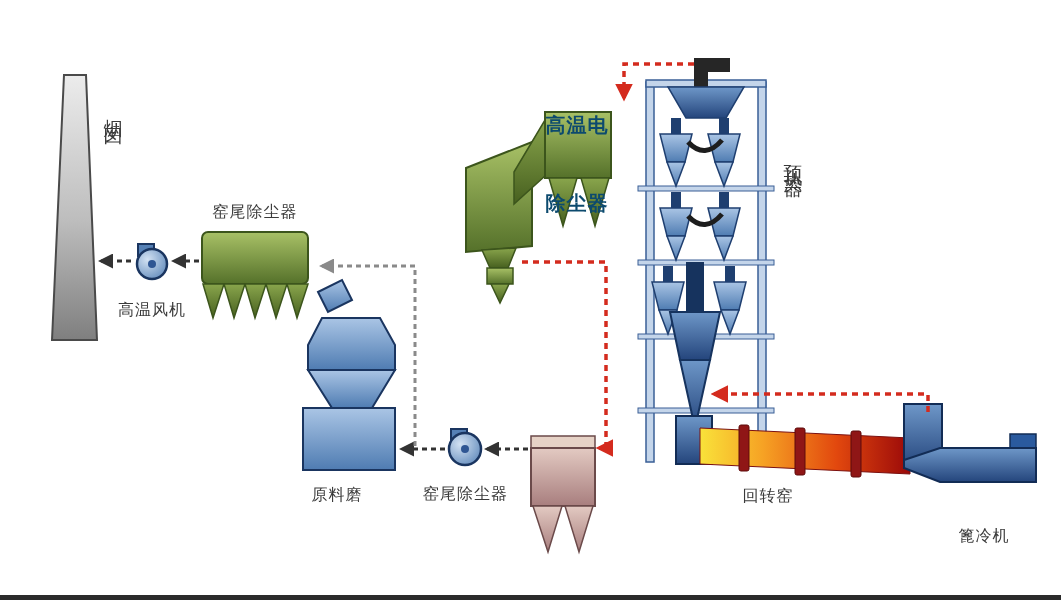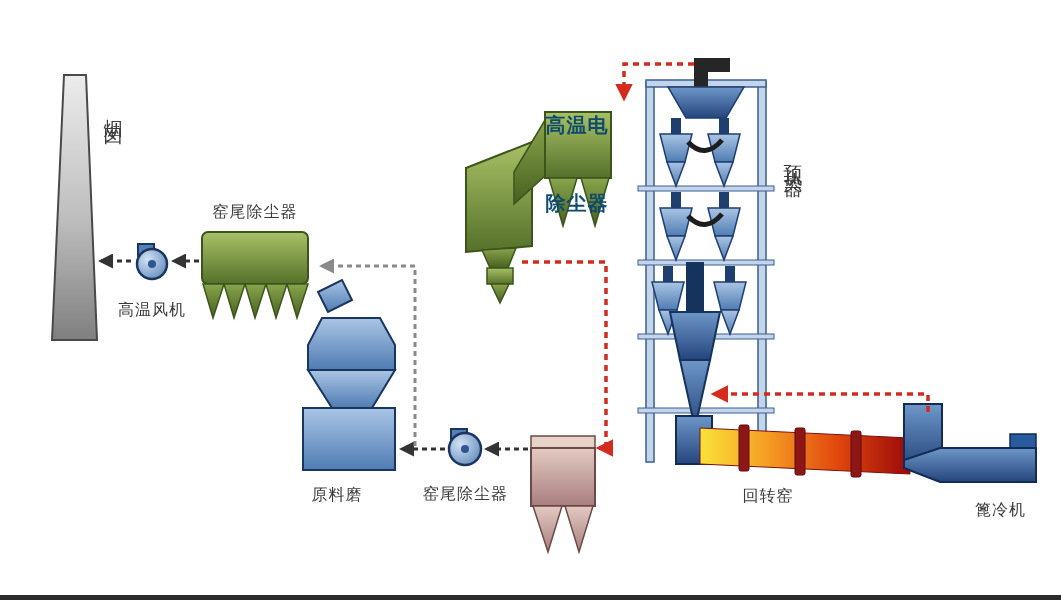--- a/index.html
+++ b/index.html
@@ -212,16 +212,16 @@
   </div>
 
   <div class="lbl v" style="left:780px; top:150px;">预热器</div>
 
   <div class="lbl center" style="left:295px; top:485px; width:84px;">原料磨</div>
 
   <div class="lbl center" style="left:423px; top:484px; width:84px;">窑尾除尘器</div>
 
   <div class="lbl center" style="left:726px; top:486px; width:84px;">回转窑</div>
 
-  <div class="lbl center" style="left:942px; top:500px; width:84px;text-align:right;">篦冷机</div>
+  <div class="lbl center" style="left:942px; top:526px; width:84px;">篦冷机</div>
 
   <div class="bottom-bar"></div>
 </div>
 
 </body></html>

